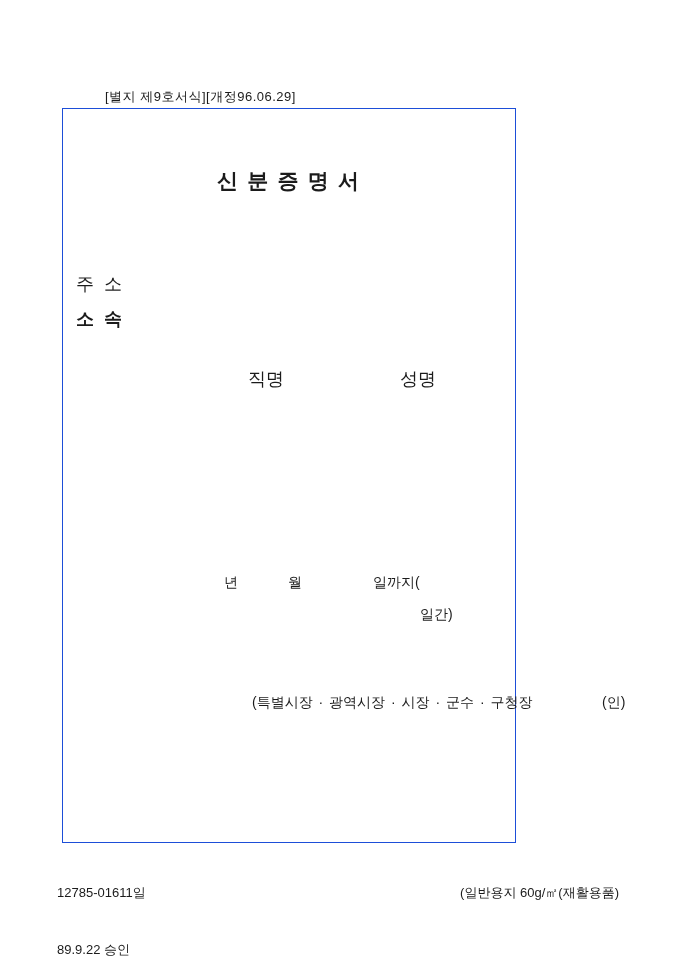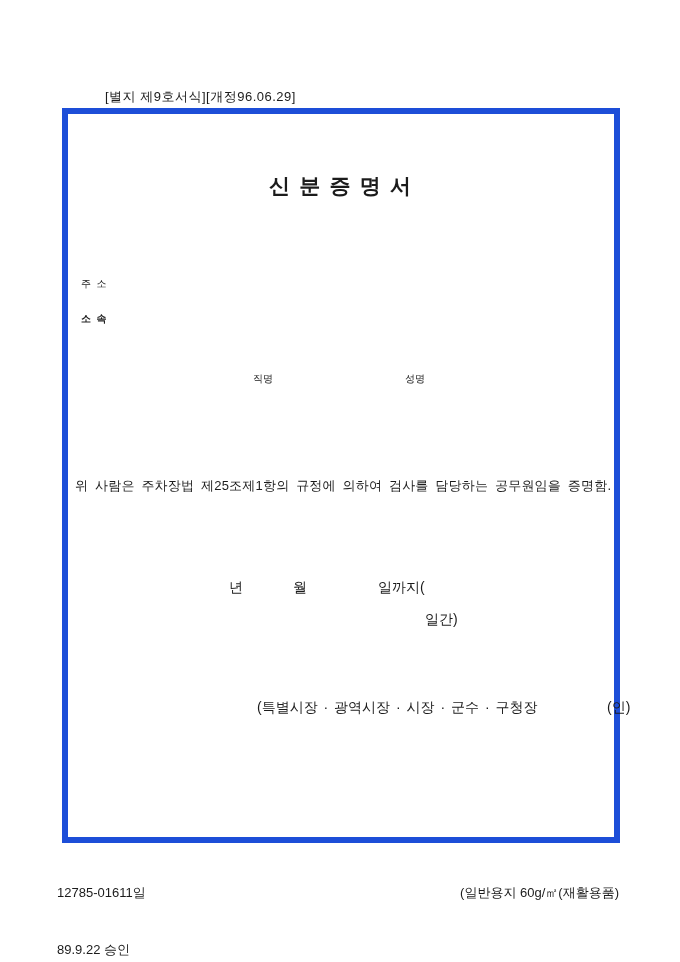--- a/index.html
+++ b/index.html
@@ -14,37 +14,37 @@
     position: absolute;
     left: 57px; top: 88px;
     font-size: 13px;
     letter-spacing: 0.5px;
     white-space: pre;
     padding-left: 48px;
   }
   .form-box {
     position: absolute;
     left: 62px; top: 108px;
-    width: 558px; height: 735px;
-    border: 6px solid #1d4ed8;
+    width: 454px; height: 735px;
+    border: 1px solid #1d4ed8;
     background: #ffffff;
   }
   .form-title {
     position: absolute;
     left: 0; right: 0; top: 58px;
     text-align: center;
     font-family: "Liberation Serif", serif;
     font-weight: bold;
     font-size: 21px;
     letter-spacing: 2px;
     white-space: pre;
   }
   .field-label {
     position: absolute;
-    font-size: 10px;
+    font-size: 18px;
     white-space: pre;
   }
   .addr-label  { left: 13px;  top: 163px; }
   .affil-label { left: 13px;  top: 198px; font-weight: bold; }
   .job-label   { left: 185px; top: 258px; }
   .name-label  { left: 337px; top: 258px; }
   .body-text {
     position: absolute;
     left: 7px; top: 363px;
     font-size: 13px;
@@ -98,21 +98,20 @@
   <div class="form-title">신 분 증 명 서</div>
 
   <div class="field-label addr-label">주  소</div>
 
   <div class="field-label affil-label">소  속</div>
 
   <div class="field-label job-label">직명</div>
 
   <div class="field-label name-label">성명</div>
 
-  <div class="body-text">위 사람은 주차장법 제25조제1항의 규정에 의하여 검사를 담당하는 공무원임을 증명함.</div>
 
   <div class="date-line">
     <span class="year-label">년</span>
     <span class="month-label">월</span>
     <span class="until-label">일까지(</span>
     <span class="days-label">일간)</span>
   </div>
 
   <div class="signature-line">
     <span class="issuer-label">(특별시장 · 광역시장 · 시장 · 군수 · 구청장</span>

